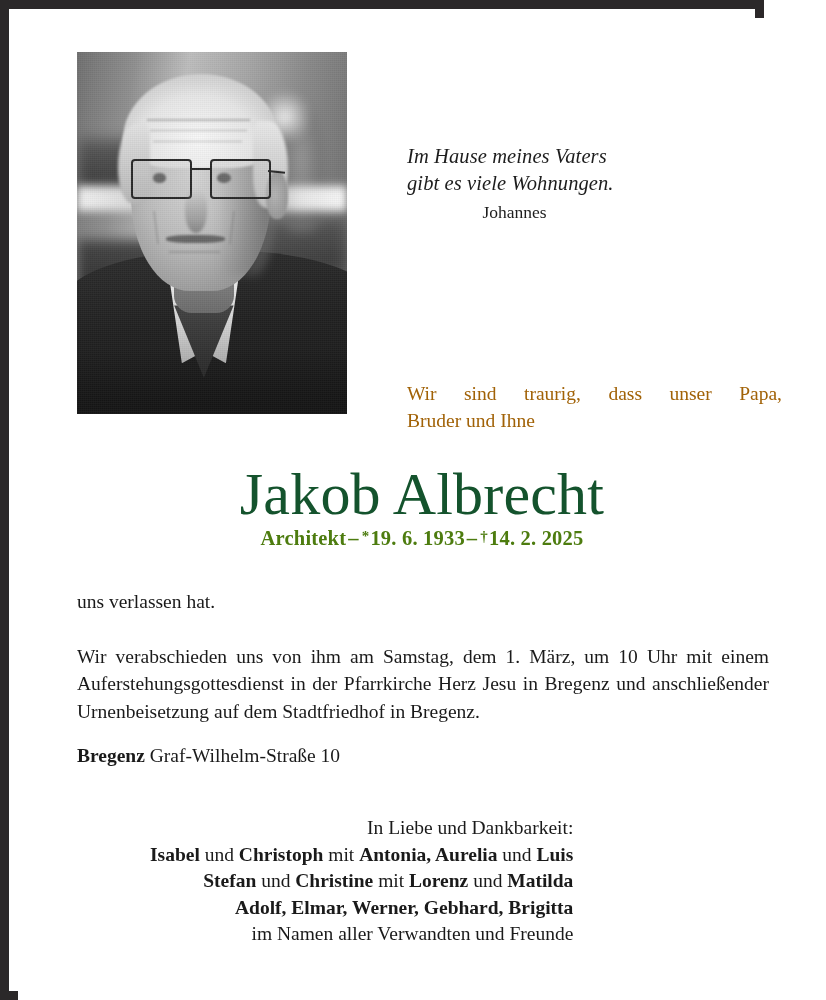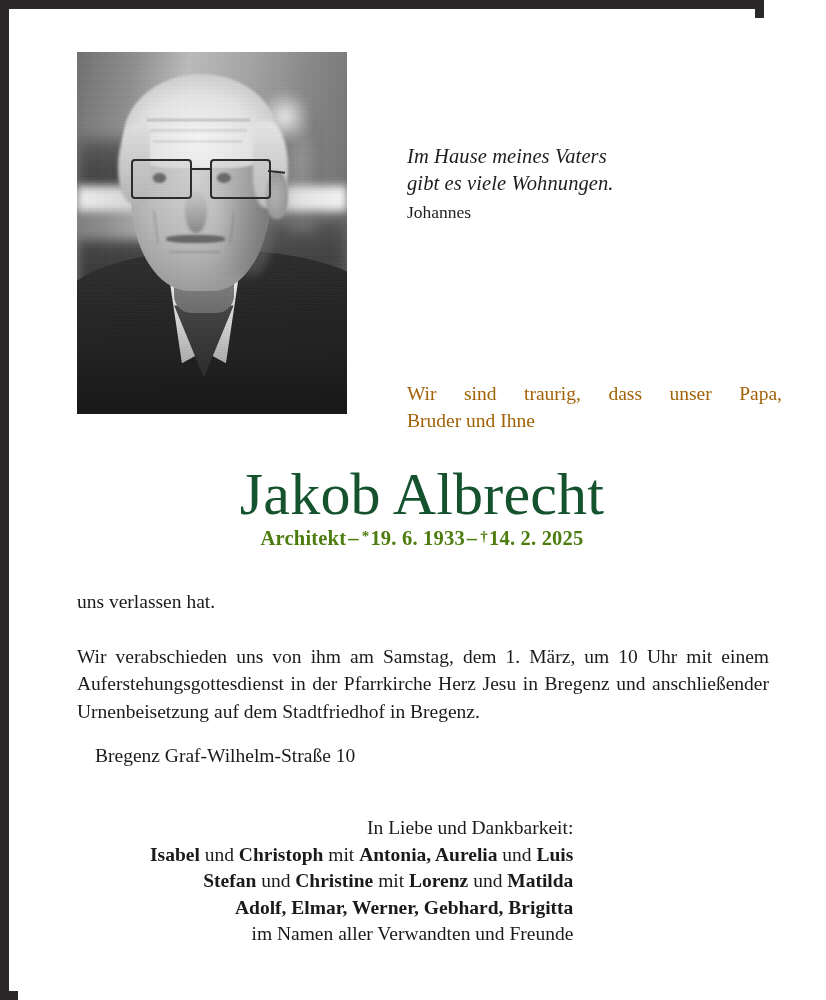--- a/index.html
+++ b/index.html
@@ -321,21 +321,21 @@
   .quote-line {
     font-style: italic;
     font-size: 20.5px;
     line-height: 27px;
     letter-spacing: .1px;
     color: #1d1d1d;
     white-space: nowrap;
   }
   .quote-attrib {
     margin-top: 5px;
-    text-align: left;
+    text-align: center;
     font-size: 17.5px;
     color: #1d1d1d;
   }
 
   
   .intro {
     position: absolute;
     left: 389px;
     top: 362px;
     width: 375px;
@@ -401,22 +401,21 @@
 
   
   .address {
     position: absolute;
     left: 59px;
     top: 727px;
     font-size: 19.5px;
     color: #1a1a1a;
   }
   .address .city {
-    font-weight: 400;
-    margin-left: 18px;
+    font-weight: 700;
   }
 
   
   .survivors {
     position: absolute;
     left: 132px;
     top: 797px;
     font-size: 19.5px;
     line-height: 26.5px;
     color: #1a1a1a;

